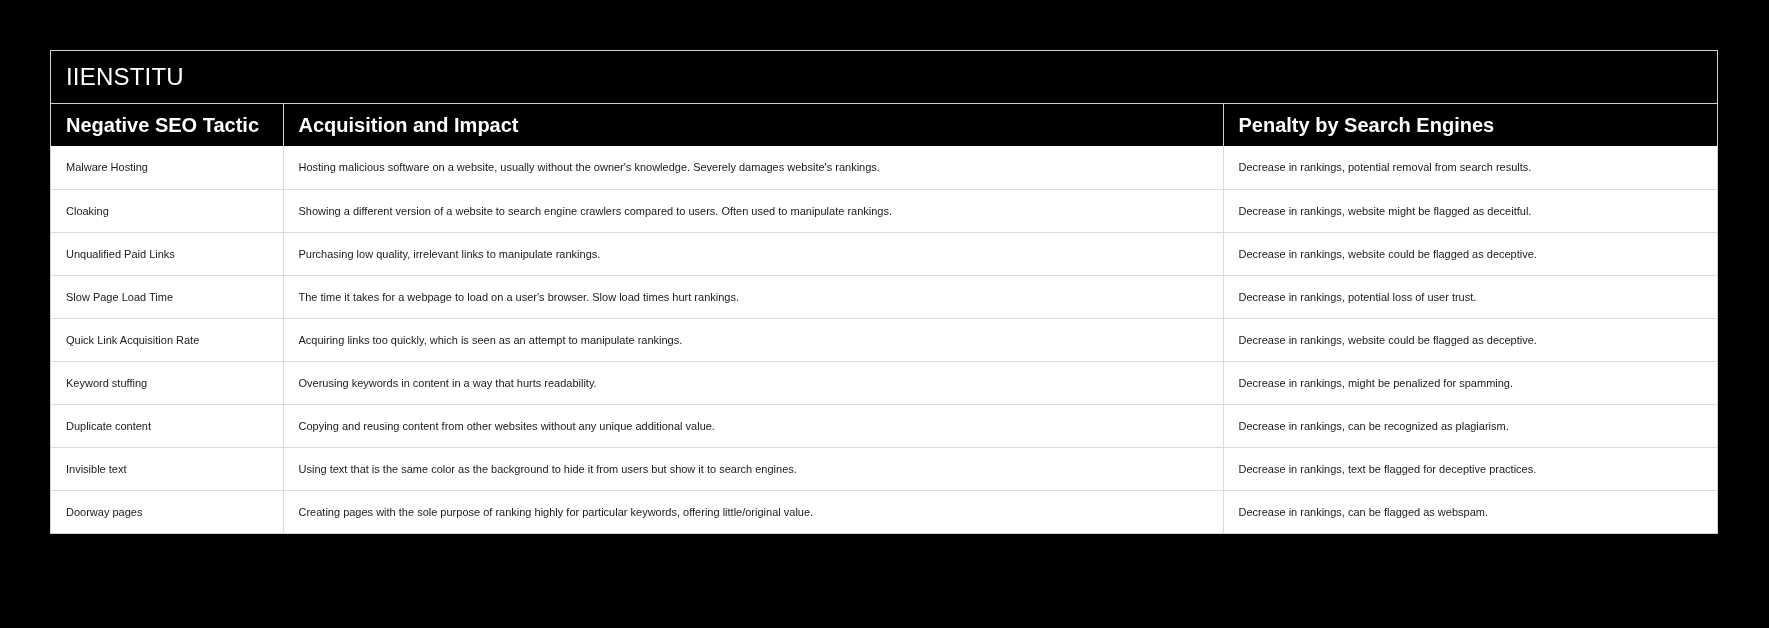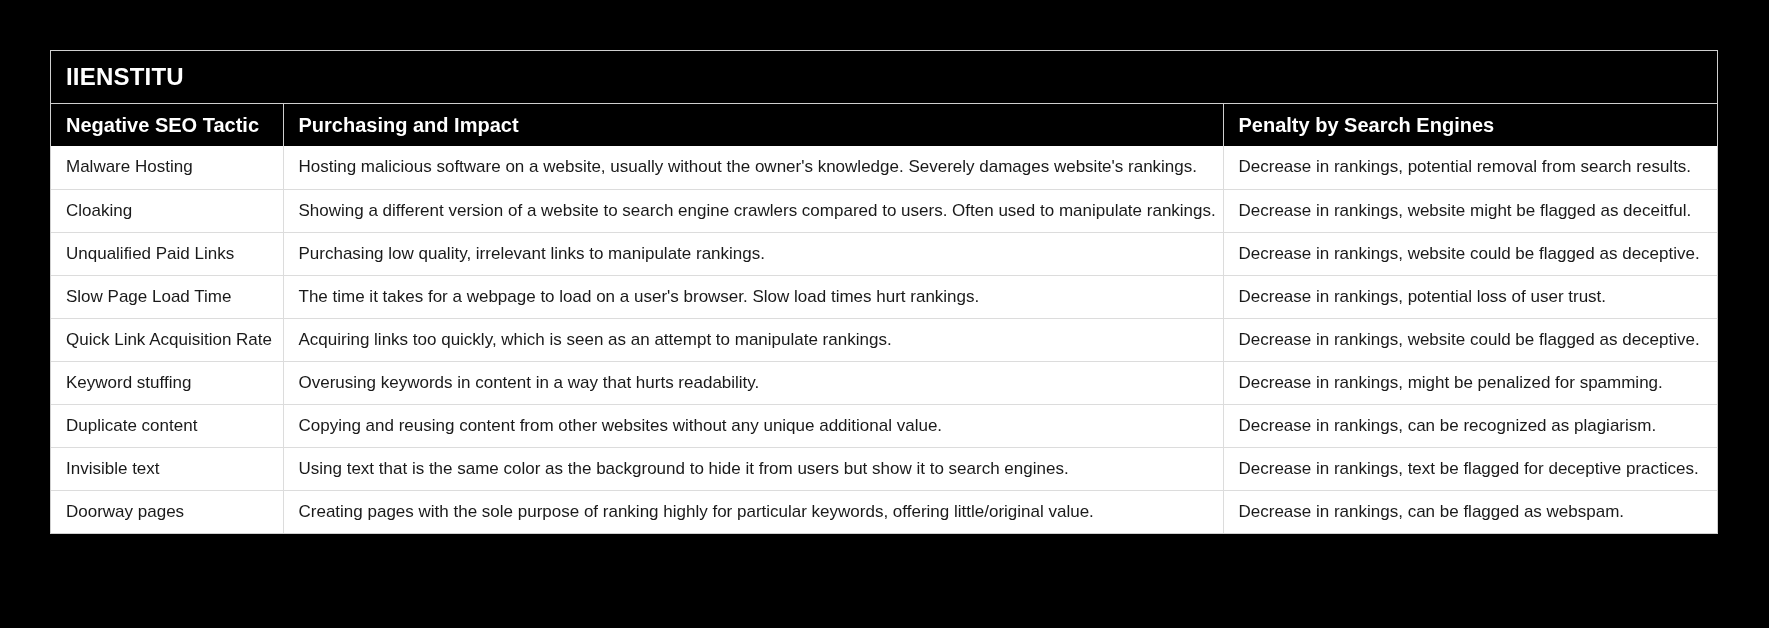--- a/index.html
+++ b/index.html
@@ -24,21 +24,21 @@
       background: #000000;
     }
     .title-row {
       height: 53px;
       box-sizing: border-box;
       display: flex;
       align-items: center;
       padding-left: 15px;
       border-bottom: 1px solid #cfcfcf;
       color: #ffffff;
-      font-weight: bold;
+      font-weight: normal;
       font-size: 24px;
       letter-spacing: 0.2px;
     }
     table {
       border-collapse: collapse;
       width: 100%;
       table-layout: fixed;
     }
     col.c1 { width: 232px; }
     col.c2 { width: 940px; }
@@ -53,21 +53,21 @@
       padding: 0 0 0 15px;
       border-right: 1px solid #cfcfcf;
       box-sizing: border-box;
       white-space: nowrap;
     }
     th:last-child { border-right: none; margin-left: 44px; }
     td {
       height: 43px;
       background: #ffffff;
       color: #1a1a1a;
-      font-size: 17px;
+      font-size: 11px;
       padding: 0 0 0 15px;
       border-top: 1px solid #dcdcdc;
       border-right: 1px solid #dcdcdc;
       box-sizing: border-box;
       white-space: nowrap;
       overflow: hidden;
     }
     td:last-child { border-right: none; }
     tbody tr:first-child td { border-top: none; }
   </style>
@@ -78,21 +78,21 @@
   <div class="title-row">IIENSTITU</div>
   <table>
     <colgroup>
       <col class="c1">
         <col class="c2">
         <col class="c3">
     </colgroup>
     <thead>
       <tr>
         <th>Negative SEO Tactic</th>
-        <th>Purchasing and Impact</th>
+        <th>Acquisition and Impact</th>
         <th>Penalty by Search Engines</th>
       </tr>
     </thead>
     <tbody>
       <tr>
         <td>Malware Hosting</td>
         <td>Hosting malicious software on a website, usually without the owner's knowledge. Severely damages website's rankings.</td>
         <td>Decrease in rankings, potential removal from search results.</td>
       </tr>
       <tr>

